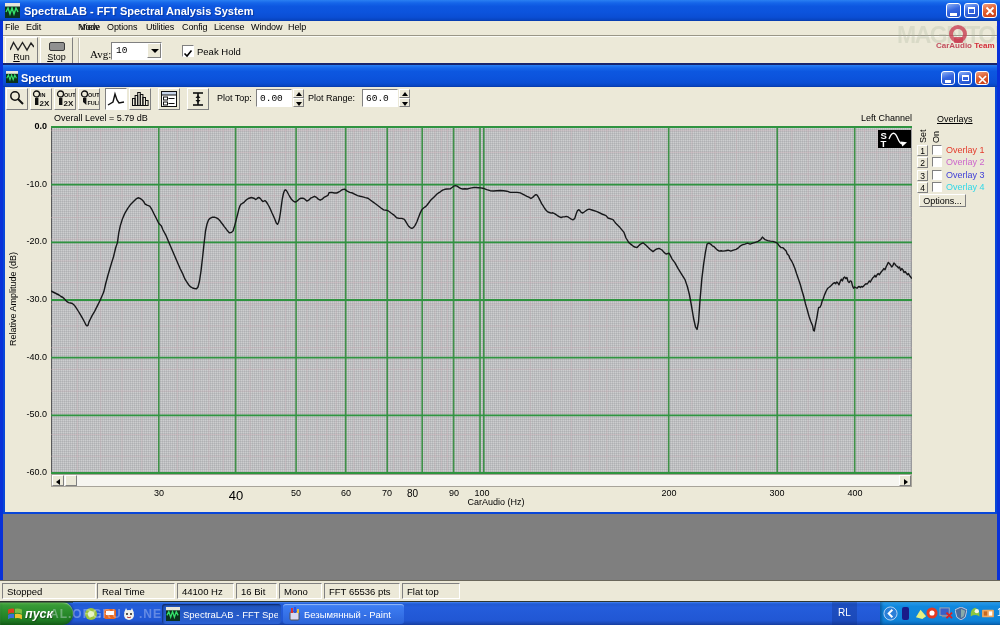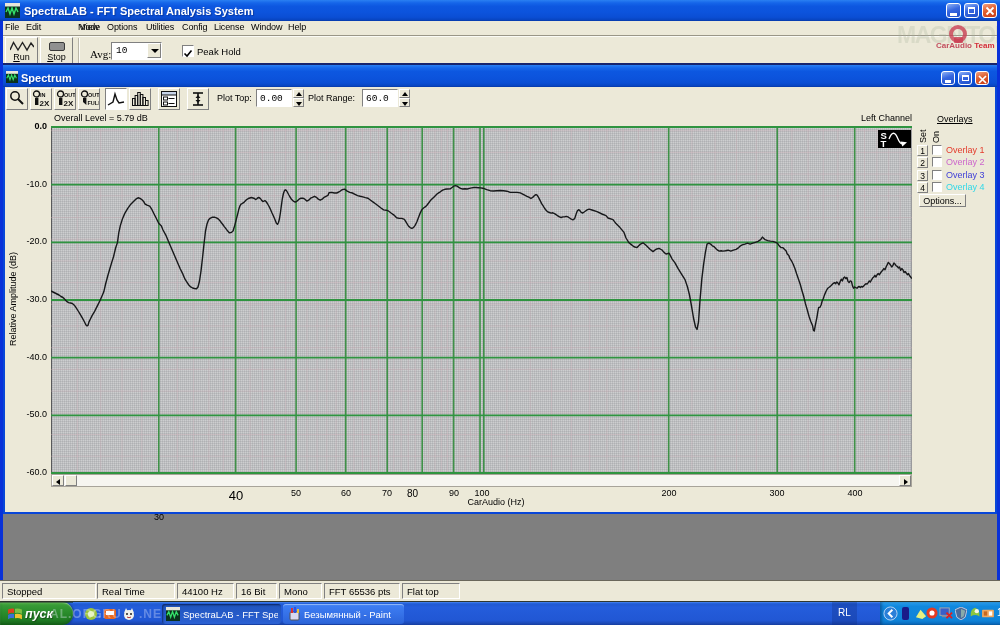--- a/index.html
+++ b/index.html
@@ -263,21 +263,21 @@
   </svg>
 <div class="abs" style="left:51px;top:474px;width:861px;height:13px;background:#f6f5f0;border:1px solid #a8a49a;">
   <div class="abs raised" style="left:0px;top:0px;width:12px;height:11px;">
       <div class="abs" style="left:3px;top:2.5px;width:0;height:0;border:3px solid transparent;border-right:4px solid #000;border-left:none;"></div>
     </div>
   <div class="abs raised" style="left:13px;top:0px;width:12px;height:11px;"></div>
   <div class="abs raised" style="left:847px;top:0px;width:12px;height:11px;">
       <div class="abs" style="left:4px;top:2.5px;width:0;height:0;border:3px solid transparent;border-left:4px solid #000;border-right:none;"></div>
     </div>
   </div>
-<div class="abs" style="left:144px;top:488px;width:30px;text-align:center;font-size:9px;margin-top:24px;">30</div>
+<div class="abs" style="left:144px;top:488px;width:30px;text-align:center;font-size:9px;">30</div>
 <div class="abs" style="left:221px;top:488px;width:30px;text-align:center;font-size:13px;">40</div>
 <div class="abs" style="left:281px;top:488px;width:30px;text-align:center;font-size:9px;">50</div>
 <div class="abs" style="left:331px;top:488px;width:30px;text-align:center;font-size:9px;">60</div>
 <div class="abs" style="left:372px;top:488px;width:30px;text-align:center;font-size:9px;">70</div>
 <div class="abs" style="left:407px;top:488px;width:30px;font-size:10px;">80</div>
 <div class="abs" style="left:439px;top:488px;width:30px;text-align:center;font-size:9px;">90</div>
 <div class="abs" style="left:467px;top:488px;width:30px;text-align:center;font-size:9px;">100</div>
 <div class="abs" style="left:654px;top:488px;width:30px;text-align:center;font-size:9px;">200</div>
 <div class="abs" style="left:762px;top:488px;width:30px;text-align:center;font-size:9px;">300</div>
 <div class="abs" style="left:840px;top:488px;width:30px;text-align:center;font-size:9px;">400</div>

